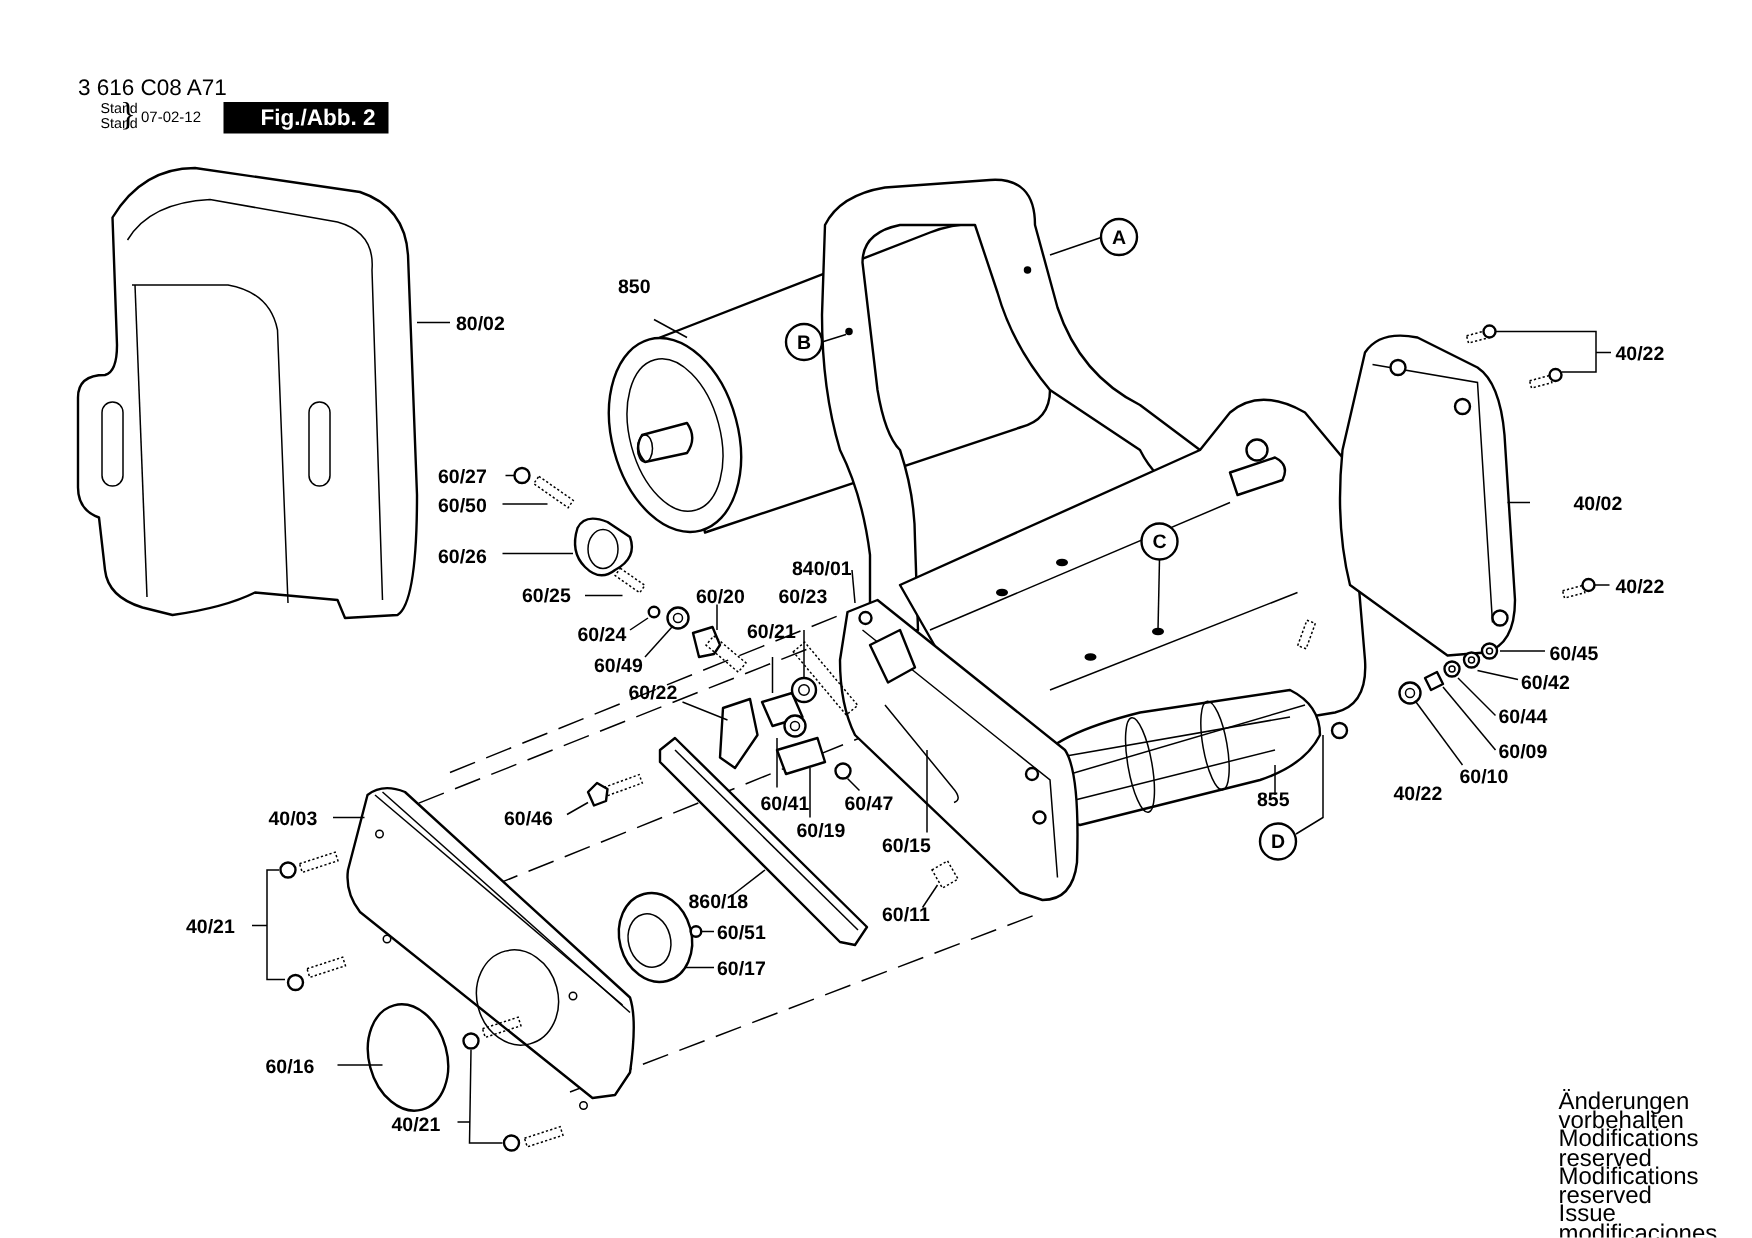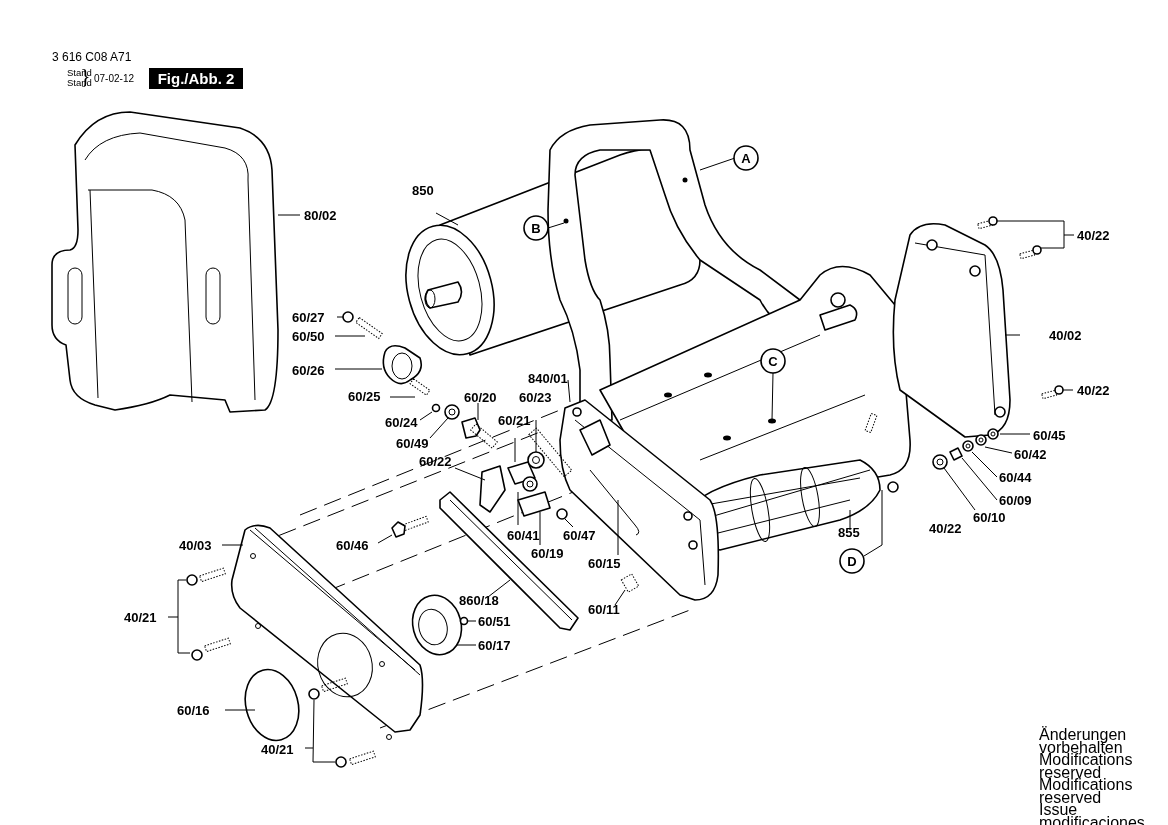--- a/index.html
+++ b/index.html
@@ -1,21 +1,21 @@
 <!DOCTYPE html>
 <html><head>
 <meta charset="utf-8">
 <style>
   html, body { margin: 0; padding: 0; background: #ffffff; }
   body { width: 1168px; height: 825px; position: relative; overflow: hidden; font-family: "Liberation Sans", sans-serif; color: #000; }
-  .hdr-code { position: absolute; left: 52px; top: 50px; font-size: 12px; }
+  .hdr-code { position: absolute; left: 52px; top: 50px; font-size: 15px; }
   .hdr-stand { position: absolute; left: 67px; top: 68px; font-size: 9.5px; line-height: 10px; }
   .hdr-brace { position: absolute; left: 80px; top: 65px; font-size: 22px; line-height: 22px; font-family: "Liberation Serif", serif; }
   .hdr-date { position: absolute; left: 94px; top: 73px; font-size: 10px; text-align: center; }
-  .hdr-fig { position: absolute; left: 149px; top: 68px; width: 94px; height: 21px; background: #000; color: #fff; font-weight: bold; font-size: 15px; line-height: 21px; text-align: center; }
+  .hdr-fig { position: absolute; left: 149px; top: 68px; width: 94px; height: 21px; background: #000; color: #fff; font-weight: bold; font-size: 15px; line-height: 21px; text-align: center; padding-left: 16px; }
   .footnote { position: absolute; left: 1039px; top: 729px; font-size: 16px; line-height: 12.5px; }
   svg { position: absolute; left: 0; top: 0; }
   .lbl { font-family: "Liberation Sans", sans-serif; font-weight: bold; font-size: 13px; fill: #000; }
   .circ-lbl { font-family: "Liberation Sans", sans-serif; font-weight: bold; font-size: 13px; fill: #000; text-anchor: middle; dominant-baseline: central; }
   .part { fill: #fff; stroke: #000; stroke-width: 1.6; stroke-linejoin: round; }
   .thin { fill: none; stroke: #000; stroke-width: 1; }
   .lead { fill: none; stroke: #000; stroke-width: 1; }
   .dash { fill: none; stroke: #000; stroke-width: 1; stroke-dasharray: 18 8; }
   .thread { fill: none; stroke: #000; stroke-width: 1; stroke-dasharray: 1.5 1.5; }
 </style>

